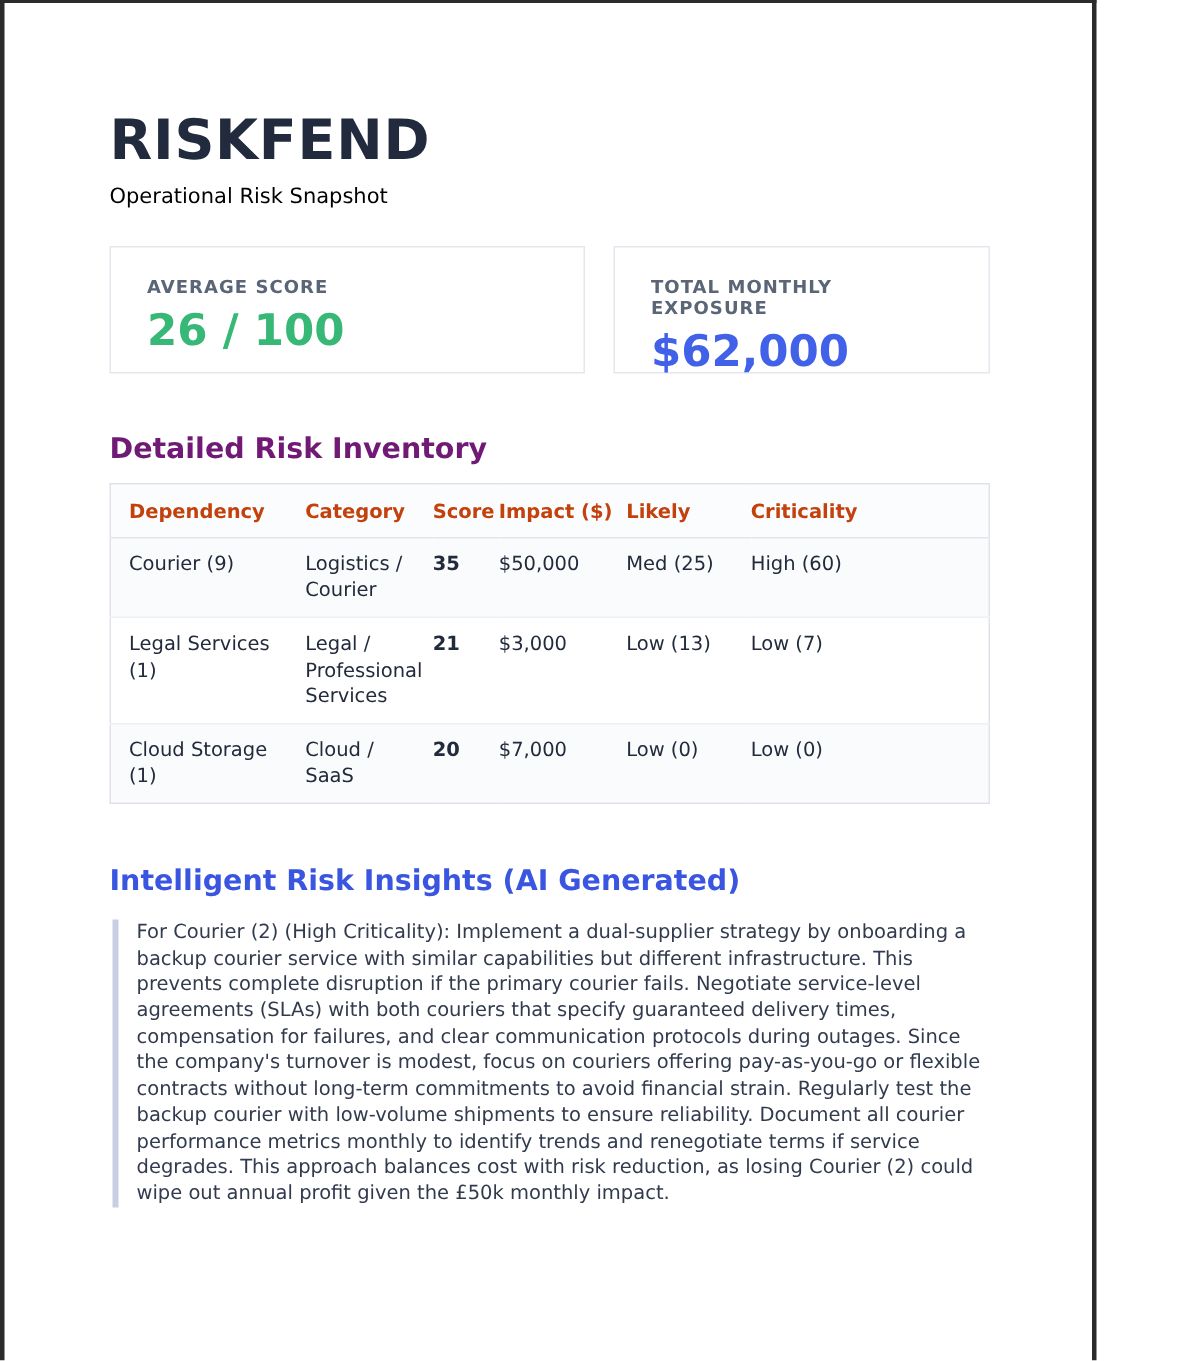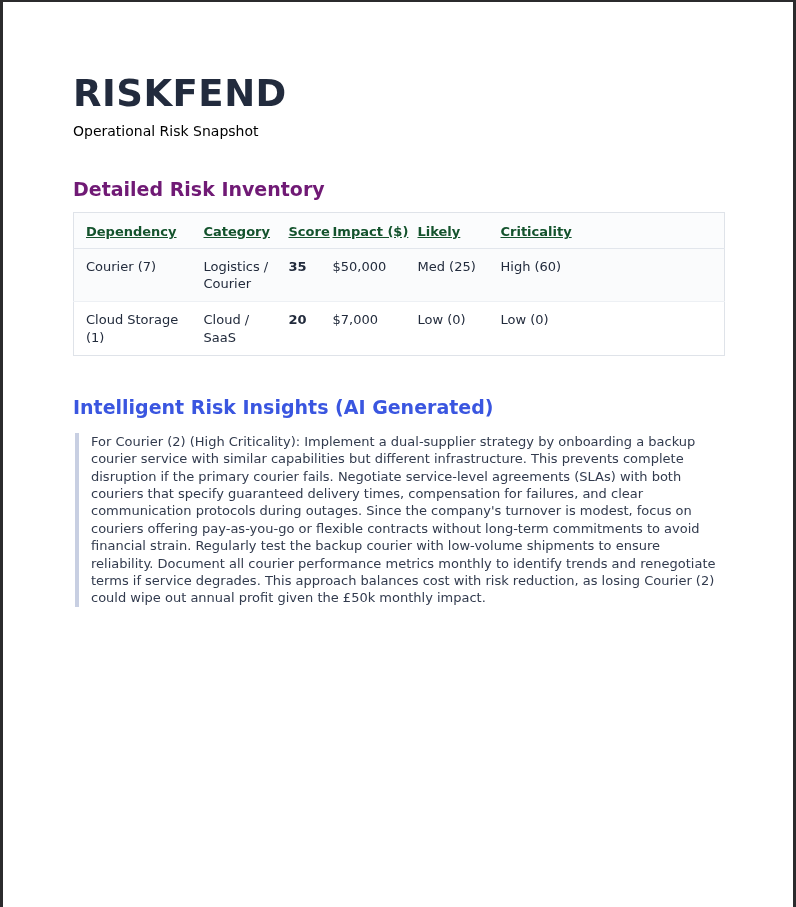--- a/index.html
+++ b/index.html
@@ -4,21 +4,21 @@
 <style>
   * { margin: 0; padding: 0; box-sizing: border-box; }
   html, body {
     width: 796px; height: 907px;
     overflow: hidden;
     background: #ffffff;
     font-family: "DejaVu Sans", "Liberation Sans", sans-serif;
     color: #232c3e;
   }
   .page {
-    width: 796px; height: 907px;
+    width: 731px; height: 907px;
     border-left: 3px solid #2b2b2d;
     border-top: 2px solid #2b2b2d;
     border-right: 3px solid #2b2b2d;
     background: #ffffff;
     overflow: hidden;
   }
   .content {
     padding: 70px 68px 0 70px;
   }
 
@@ -61,24 +61,24 @@
     border: 1px solid #dfe3e9;
     font-size: 13px;
   }
   table.inventory th, table.inventory td {
     text-align: left; vertical-align: top;
     padding: 9px 8px 9px 0;
     line-height: 1.32;
   }
   table.inventory th:first-child, table.inventory td:first-child { padding-left: 12px; }
   table.inventory th {
-    font-weight: 700; color: #14532d;
+    font-weight: 700; color: #c2410c;
     background: #fbfcfd;
     border-bottom: 1px solid #e2e6ec;
-    padding-top: 10px; padding-bottom: 8px; text-decoration: underline;
+    padding-top: 10px; padding-bottom: 8px;
   }
   table.inventory td { border-top: 1px solid #edf0f4; color: #222b3c; }
   table.inventory tbody tr:first-child td { border-top: none; }
   table.inventory tbody tr:nth-child(odd) { background: #fafbfc; }
   td.score-cell { font-weight: 700; color: #15202f; }
 
   
   .insights-title {
     margin-top: 40px; font-size: 19px; font-weight: 700;
     color: var(--insights-heading, #3a56e0);
@@ -104,20 +104,30 @@
 <div class="page">
   <div class="content">
 
     <div class="report-header">
       <div>
         <div class="brand-title">RISKFEND</div>
         <div class="brand-subtitle">Operational Risk Snapshot</div>
       </div>
     </div>
 
+    <div class="metrics-row">
+      <div class="metric-card left">
+        <div class="metric-label">AVERAGE SCORE</div>
+        <div class="metric-value green">26 / 100</div>
+      </div>
+      <div class="metric-card right">
+        <div class="metric-label">TOTAL MONTHLY EXPOSURE</div>
+        <div class="metric-value blue">$62,000</div>
+      </div>
+    </div>
 
     <div class="section-title">Detailed Risk Inventory</div>
 
     <table class="inventory">
       <colgroup>
         <col style="width:130px">
           <col style="width:85px">
           <col style="width:44px">
         <col style="width:85px">
           <col style="width:83px">
@@ -128,26 +138,34 @@
             <th>Dependency</th>
             <th>Category</th>
             <th>Score</th>
             <th>Impact ($)</th>
             <th>Likely</th>
             <th>Criticality</th>
           </tr>
       </thead>
       <tbody id="inventory-body">
           <tr>
-            <td>Courier (7)</td>
+            <td>Courier (9)</td>
             <td>Logistics / Courier</td>
             <td class="score-cell">35</td>
             <td>$50,000</td>
             <td>Med (25)</td>
             <td>High (60)</td>
+          </tr>
+          <tr>
+            <td>Legal Services (1)</td>
+            <td>Legal / Professional Services</td>
+            <td class="score-cell">21</td>
+            <td>$3,000</td>
+            <td>Low (13)</td>
+            <td>Low (7)</td>
           </tr>
           <tr>
             <td>Cloud Storage (1)</td>
             <td>Cloud / SaaS</td>
             <td class="score-cell">20</td>
             <td>$7,000</td>
             <td>Low (0)</td>
             <td>Low (0)</td>
           </tr>
         </tbody>

